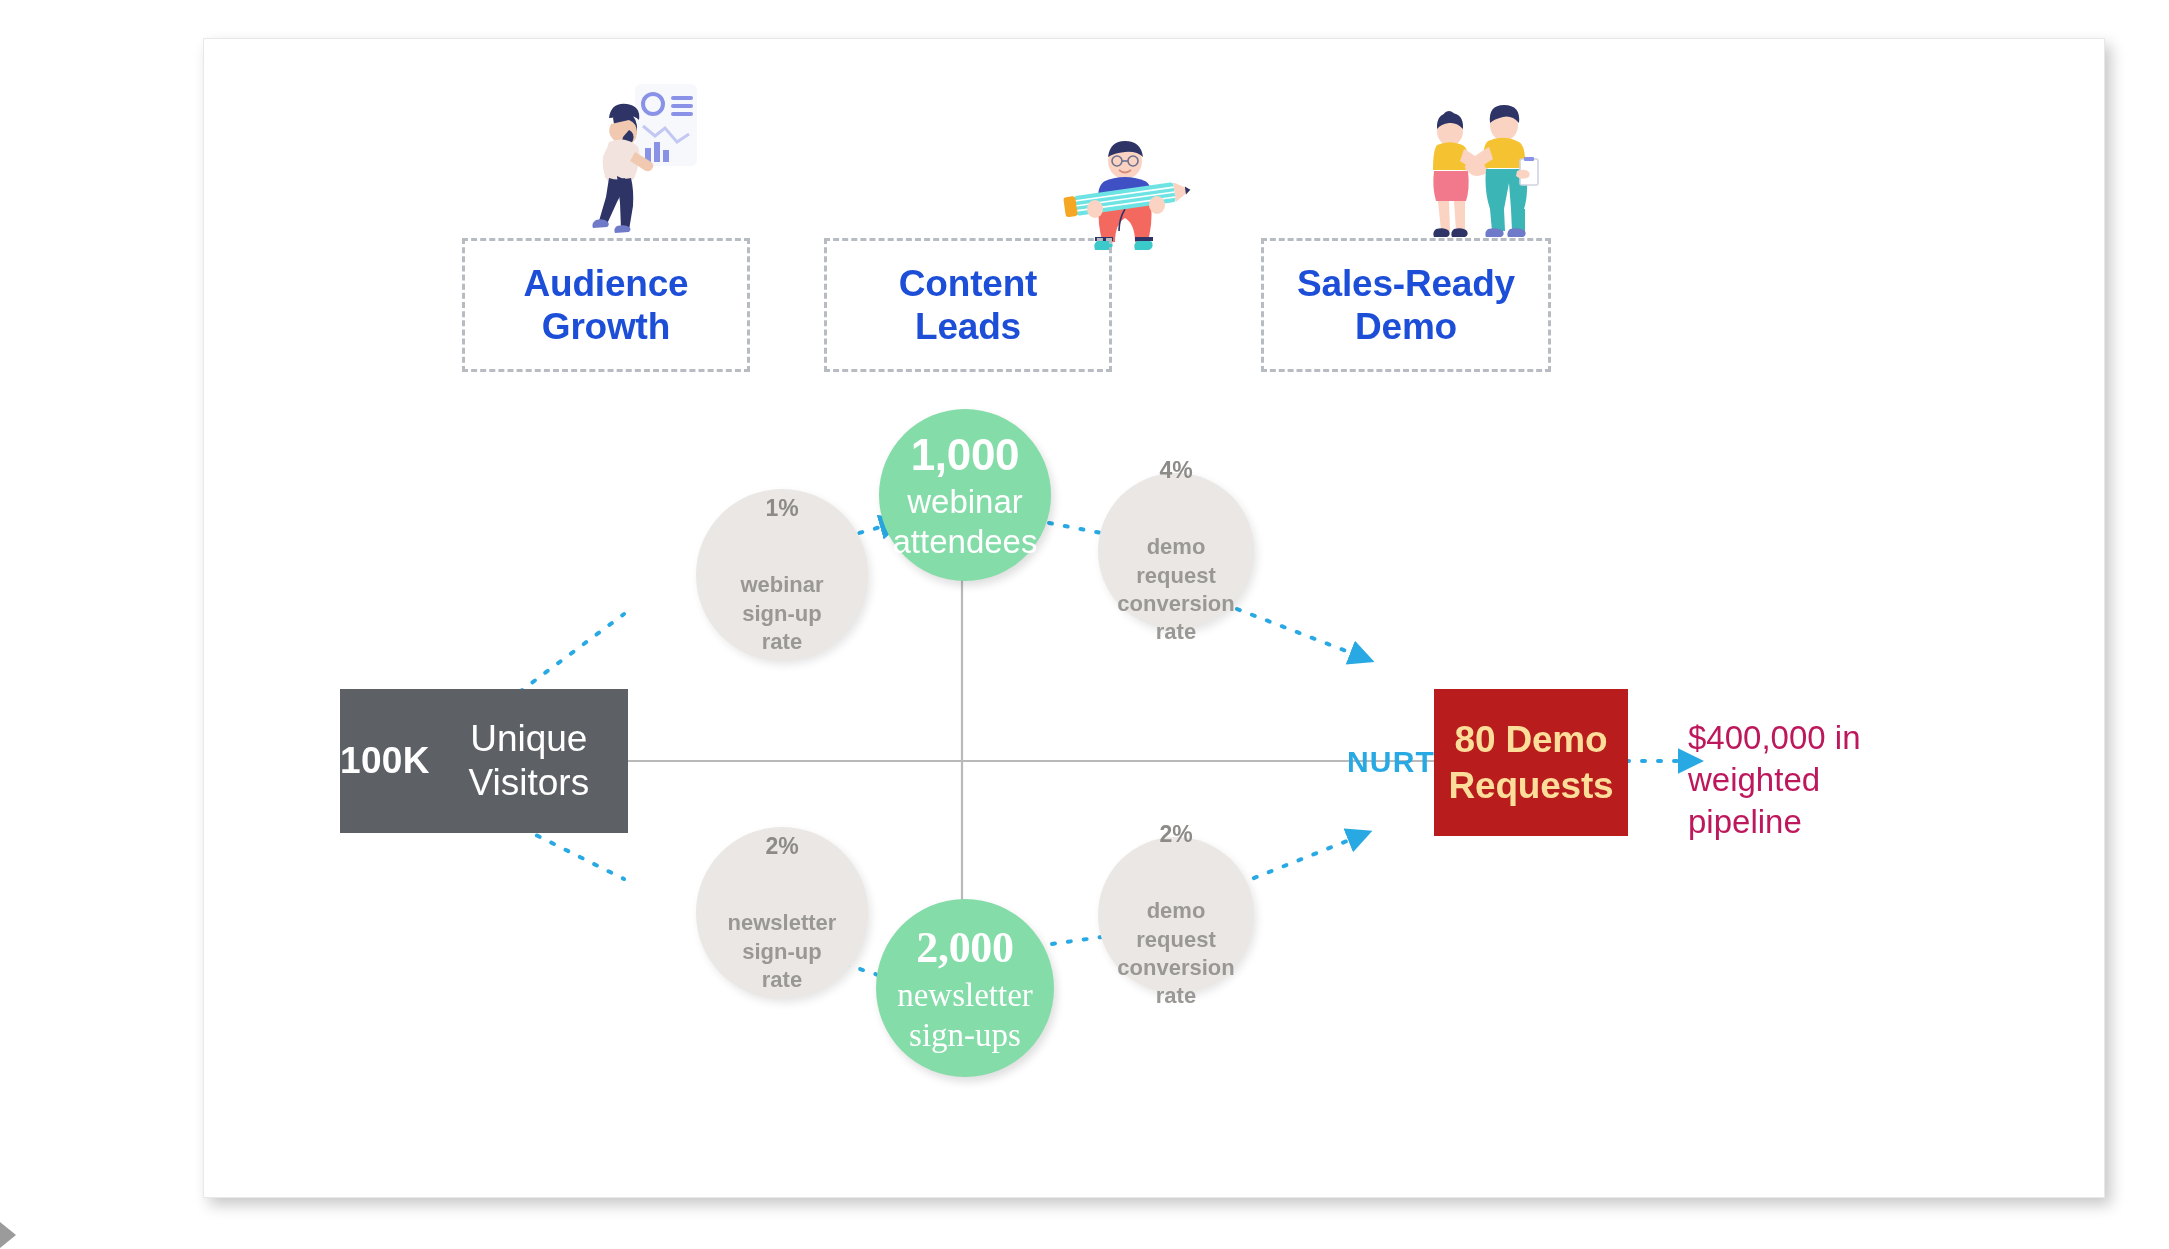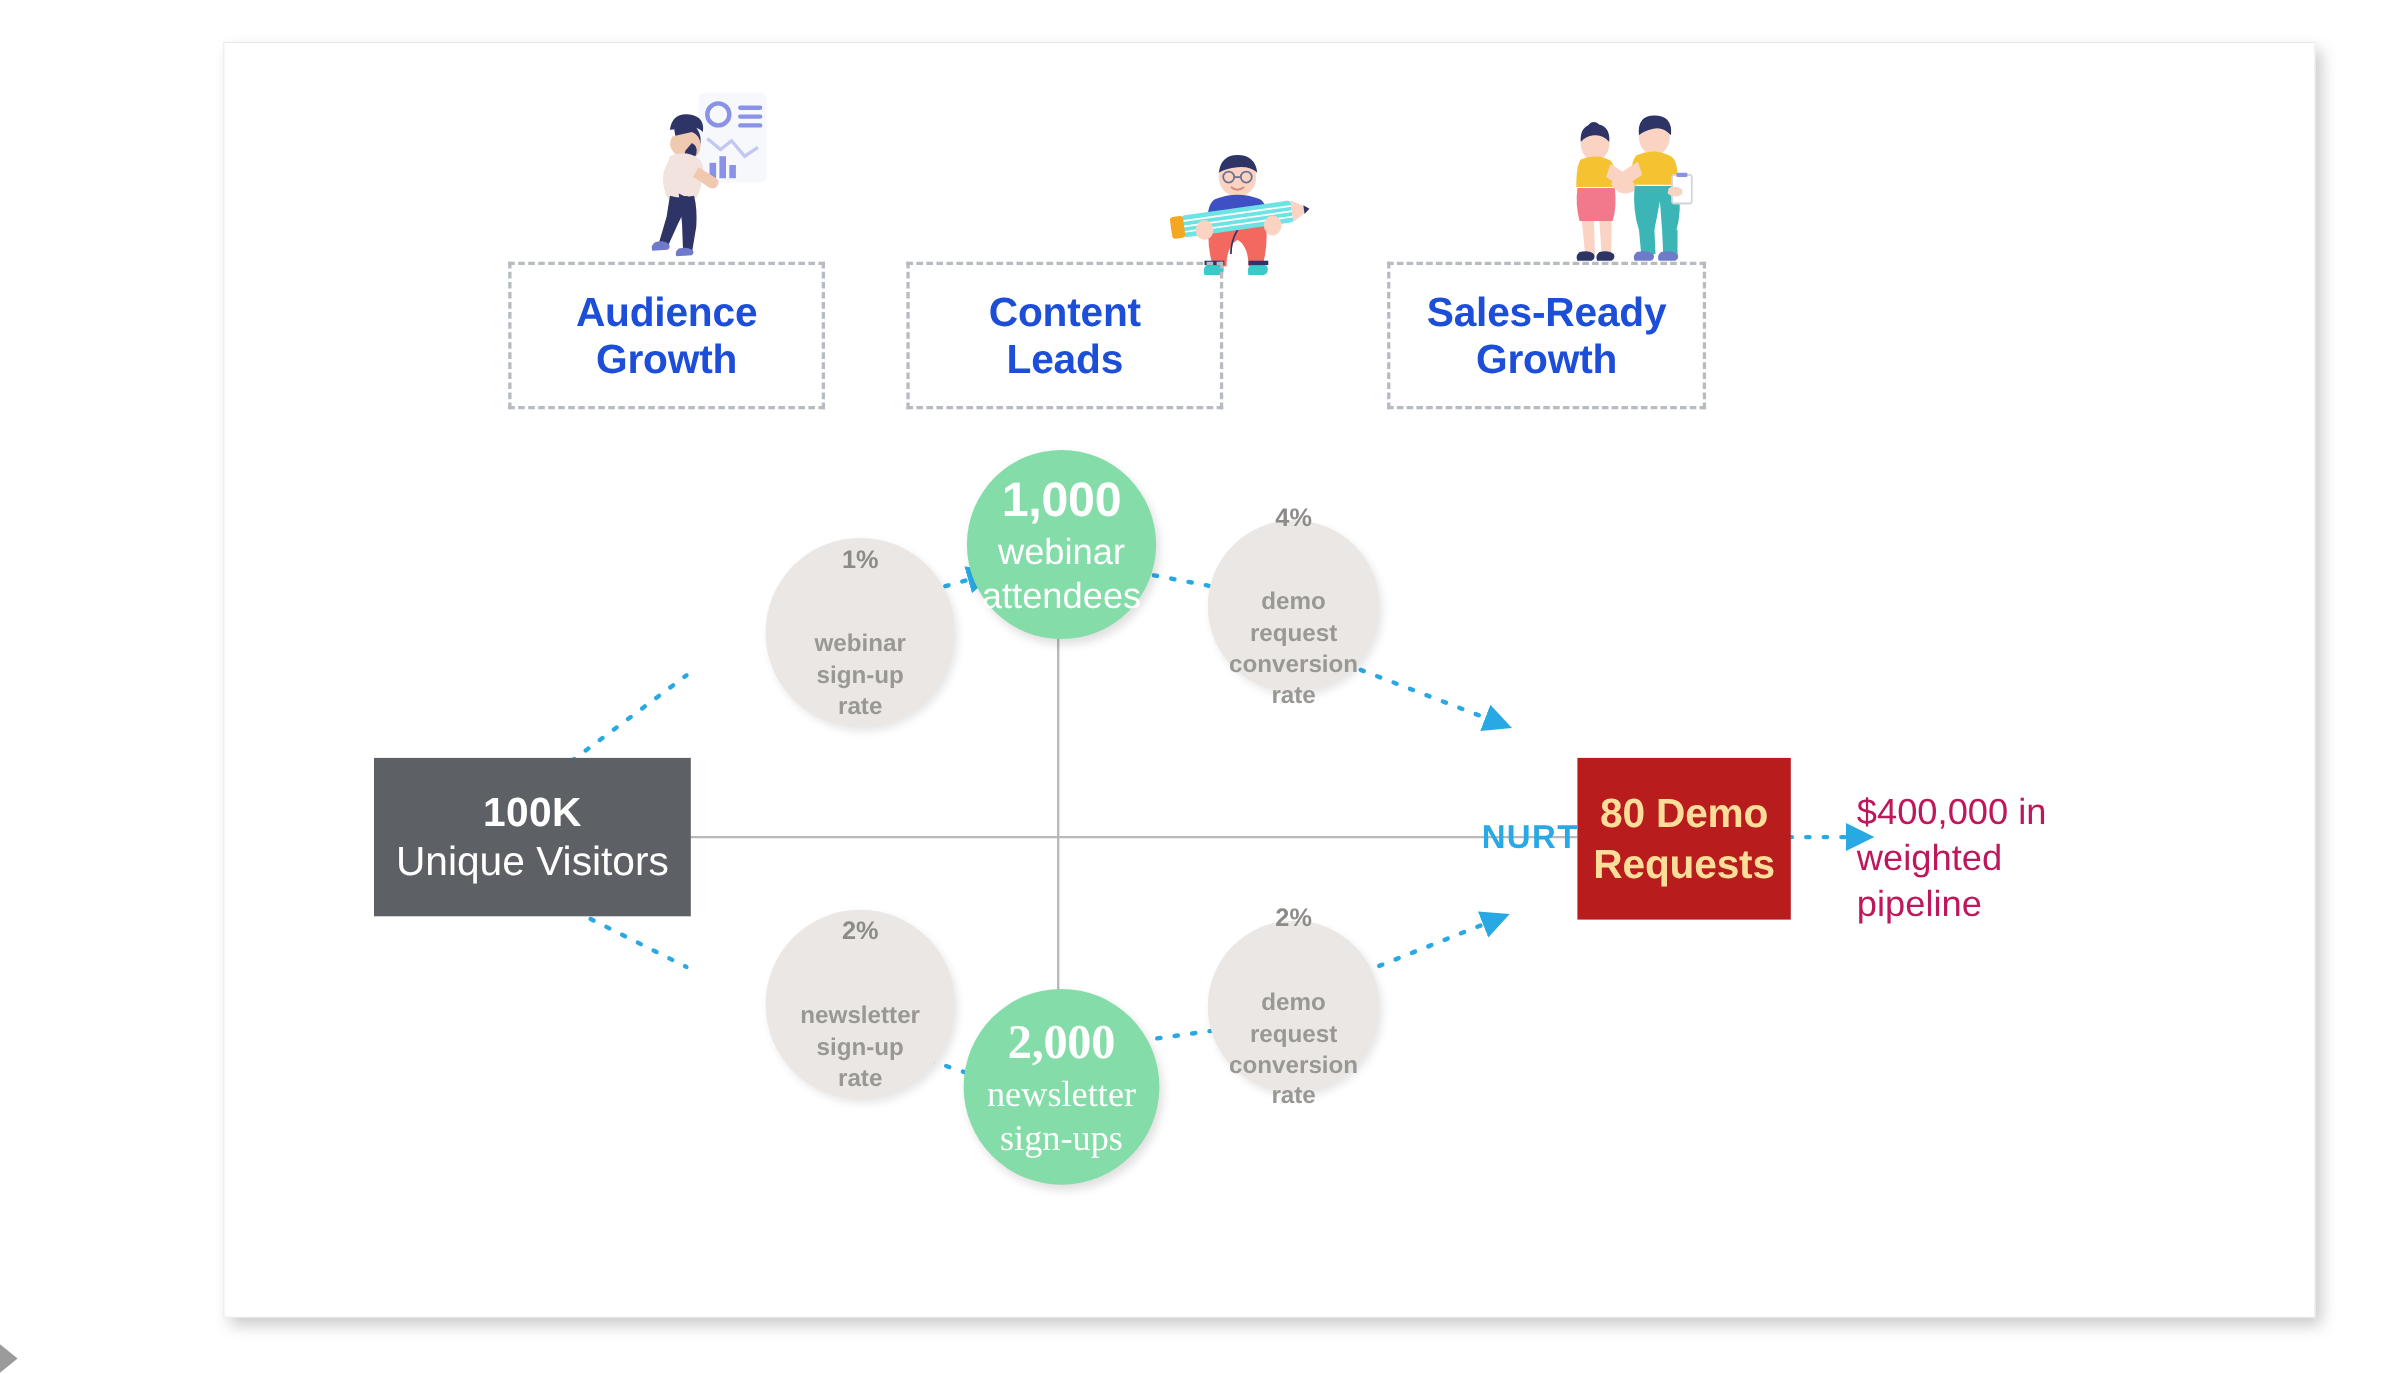--- a/index.html
+++ b/index.html
@@ -105,21 +105,21 @@
     line-height: 1.28;
     white-space: pre-line;
     margin-top: 48px;
   }
 
   
   .start-box {
     position: absolute;
     background: #5D6166;
     display: flex;
-    flex-direction: column;
+    flex-direction: row;
     align-items: center;
     justify-content: center;
     color: #ffffff;
     text-align: center;
   }
   .start-box .big {
     font-size: 37px;
     font-weight: bold;
     line-height: 1.2;
     letter-spacing: 0.3px;
@@ -313,21 +313,21 @@
 Growth</div>
     </div>
 
     <div class="stage-box" style="left:620px; top:199px; width:288px; height:134px;">
       <div class="stage-label">Content
 Leads</div>
     </div>
 
     <div class="stage-box" style="left:1057px; top:199px; width:290px; height:134px;">
       <div class="stage-label">Sales-Ready
-Growth</div>
+Demo</div>
     </div>
 
     <div class="start-box" style="left:136px; top:650px; width:288px; height:144px;">
       <div class="big">100K</div>
       <div class="sub">Unique Visitors</div>
     </div>
 
     <div class="rate-circle" style="left:492px; top:450px; width:172px; height:172px;">
       <div class="pct">1%</div>
       <div class="lbl">webinar

